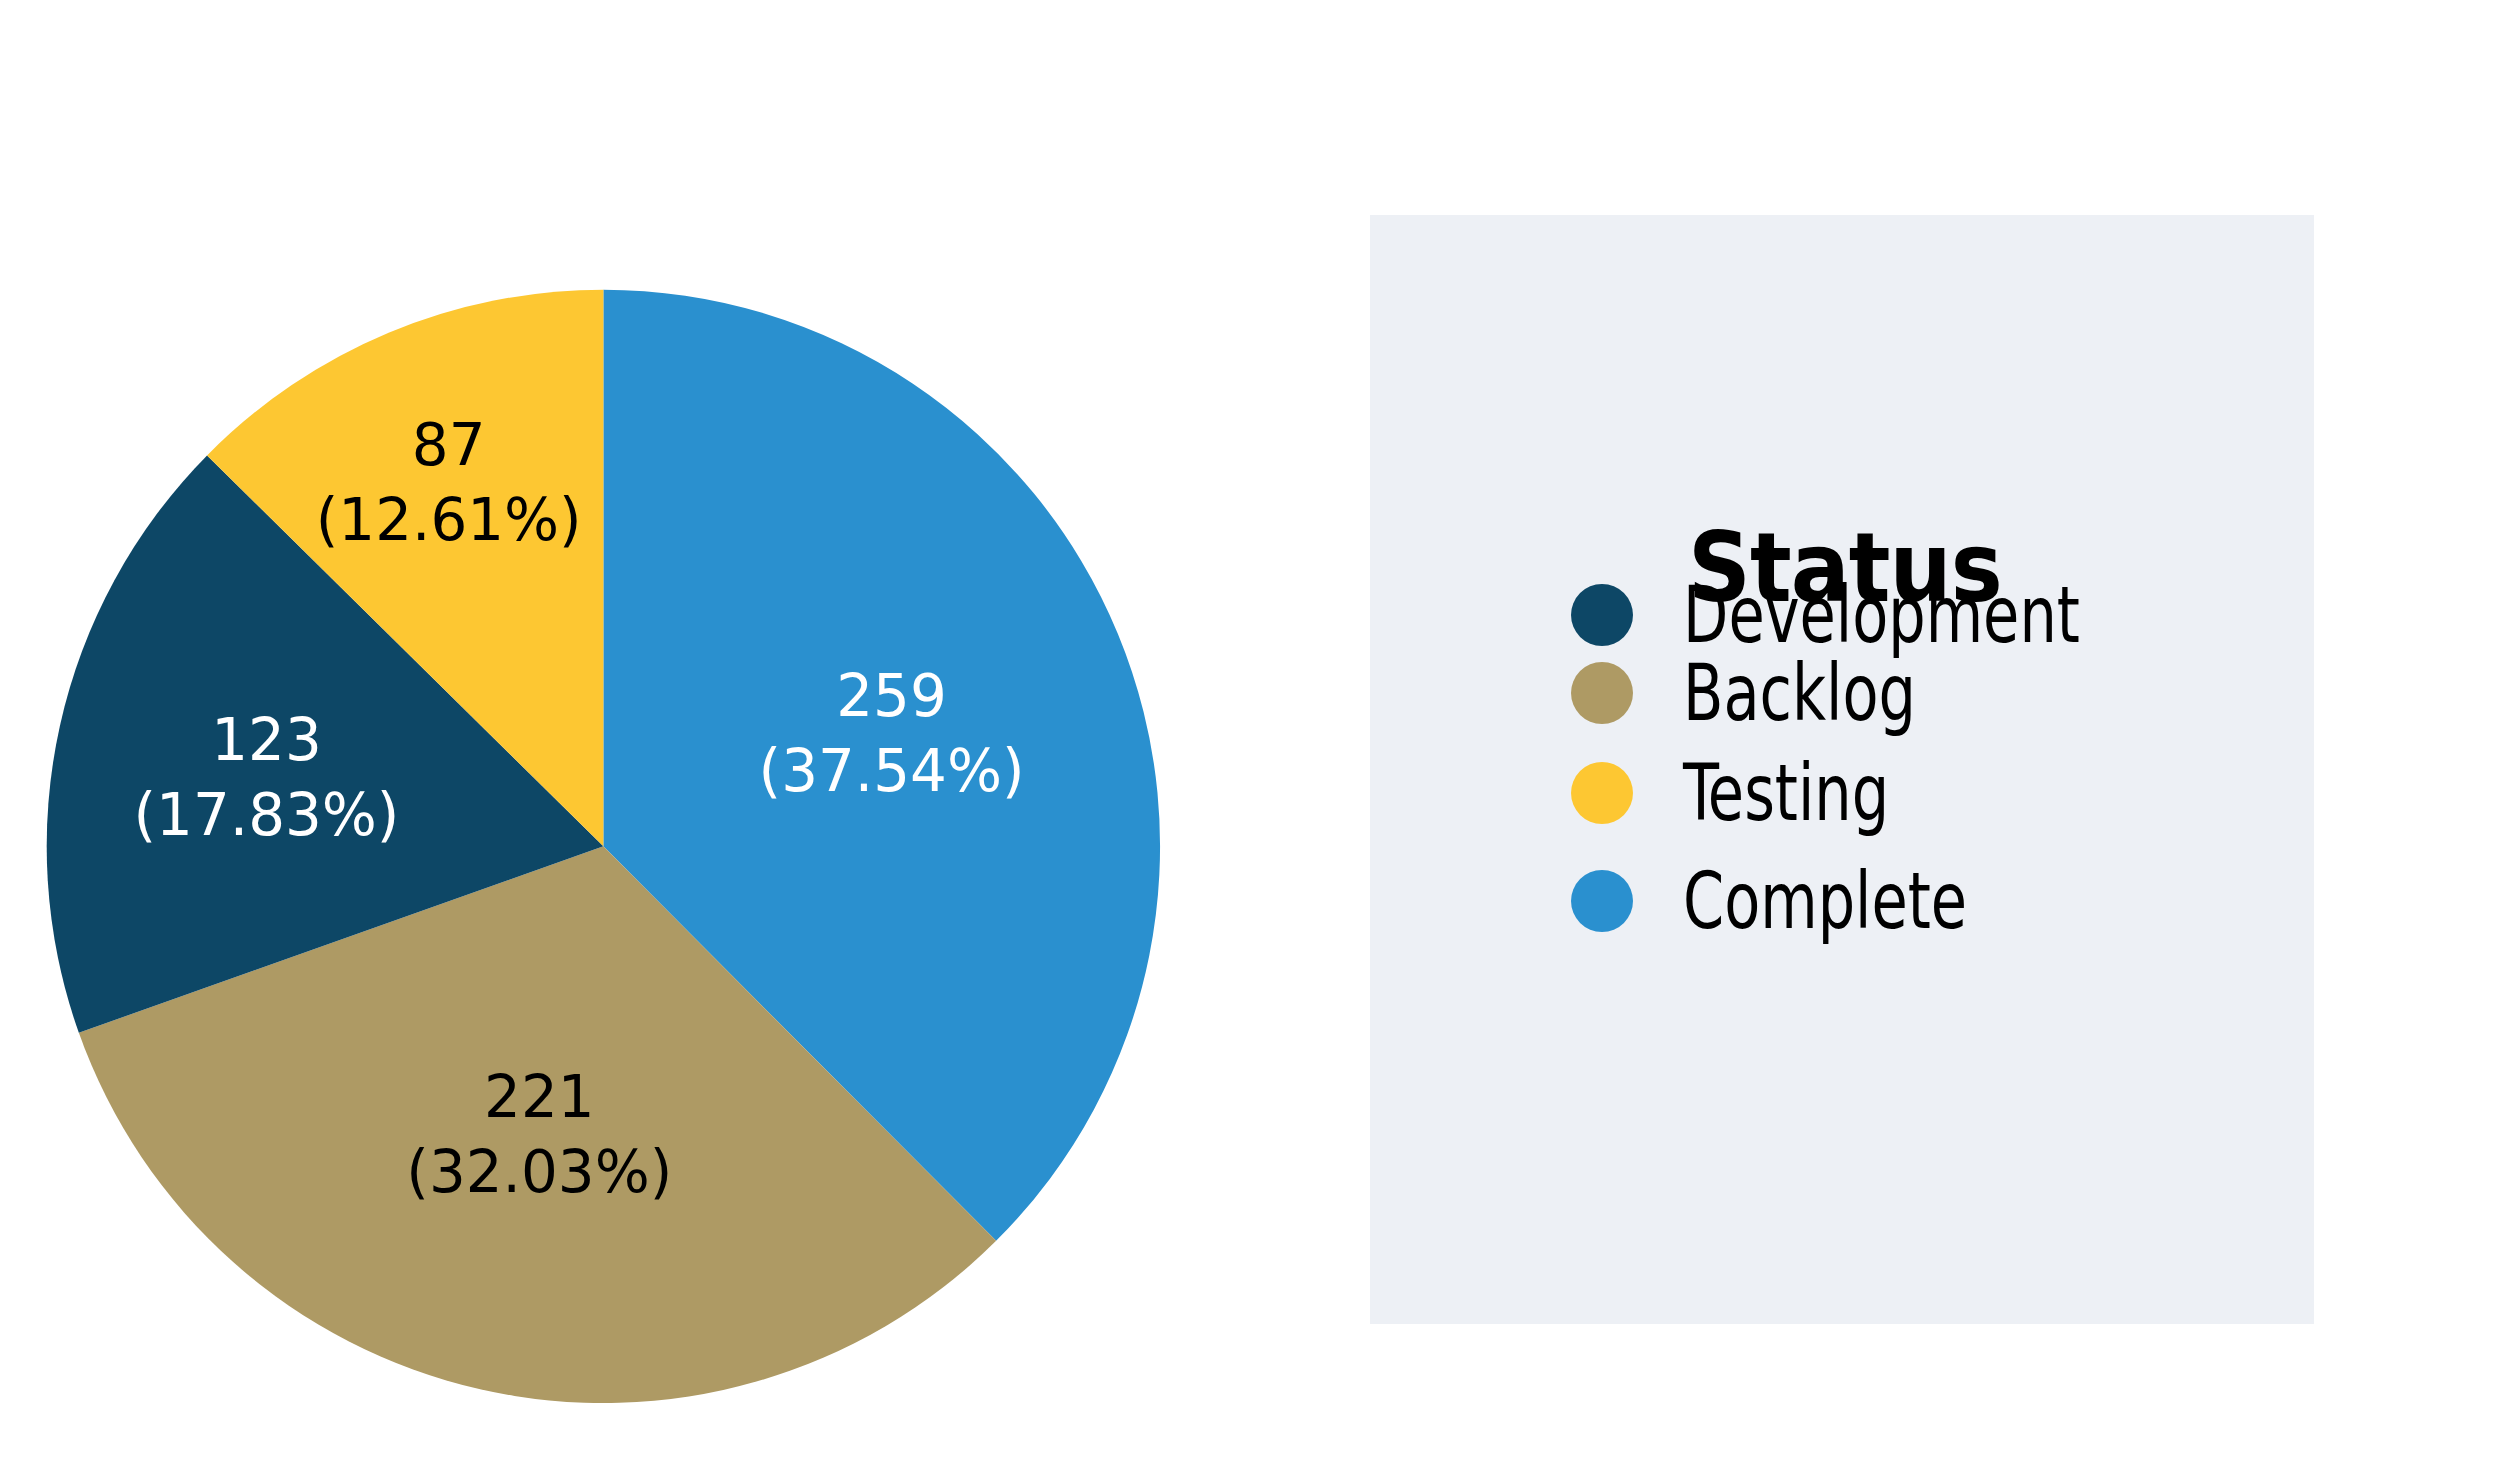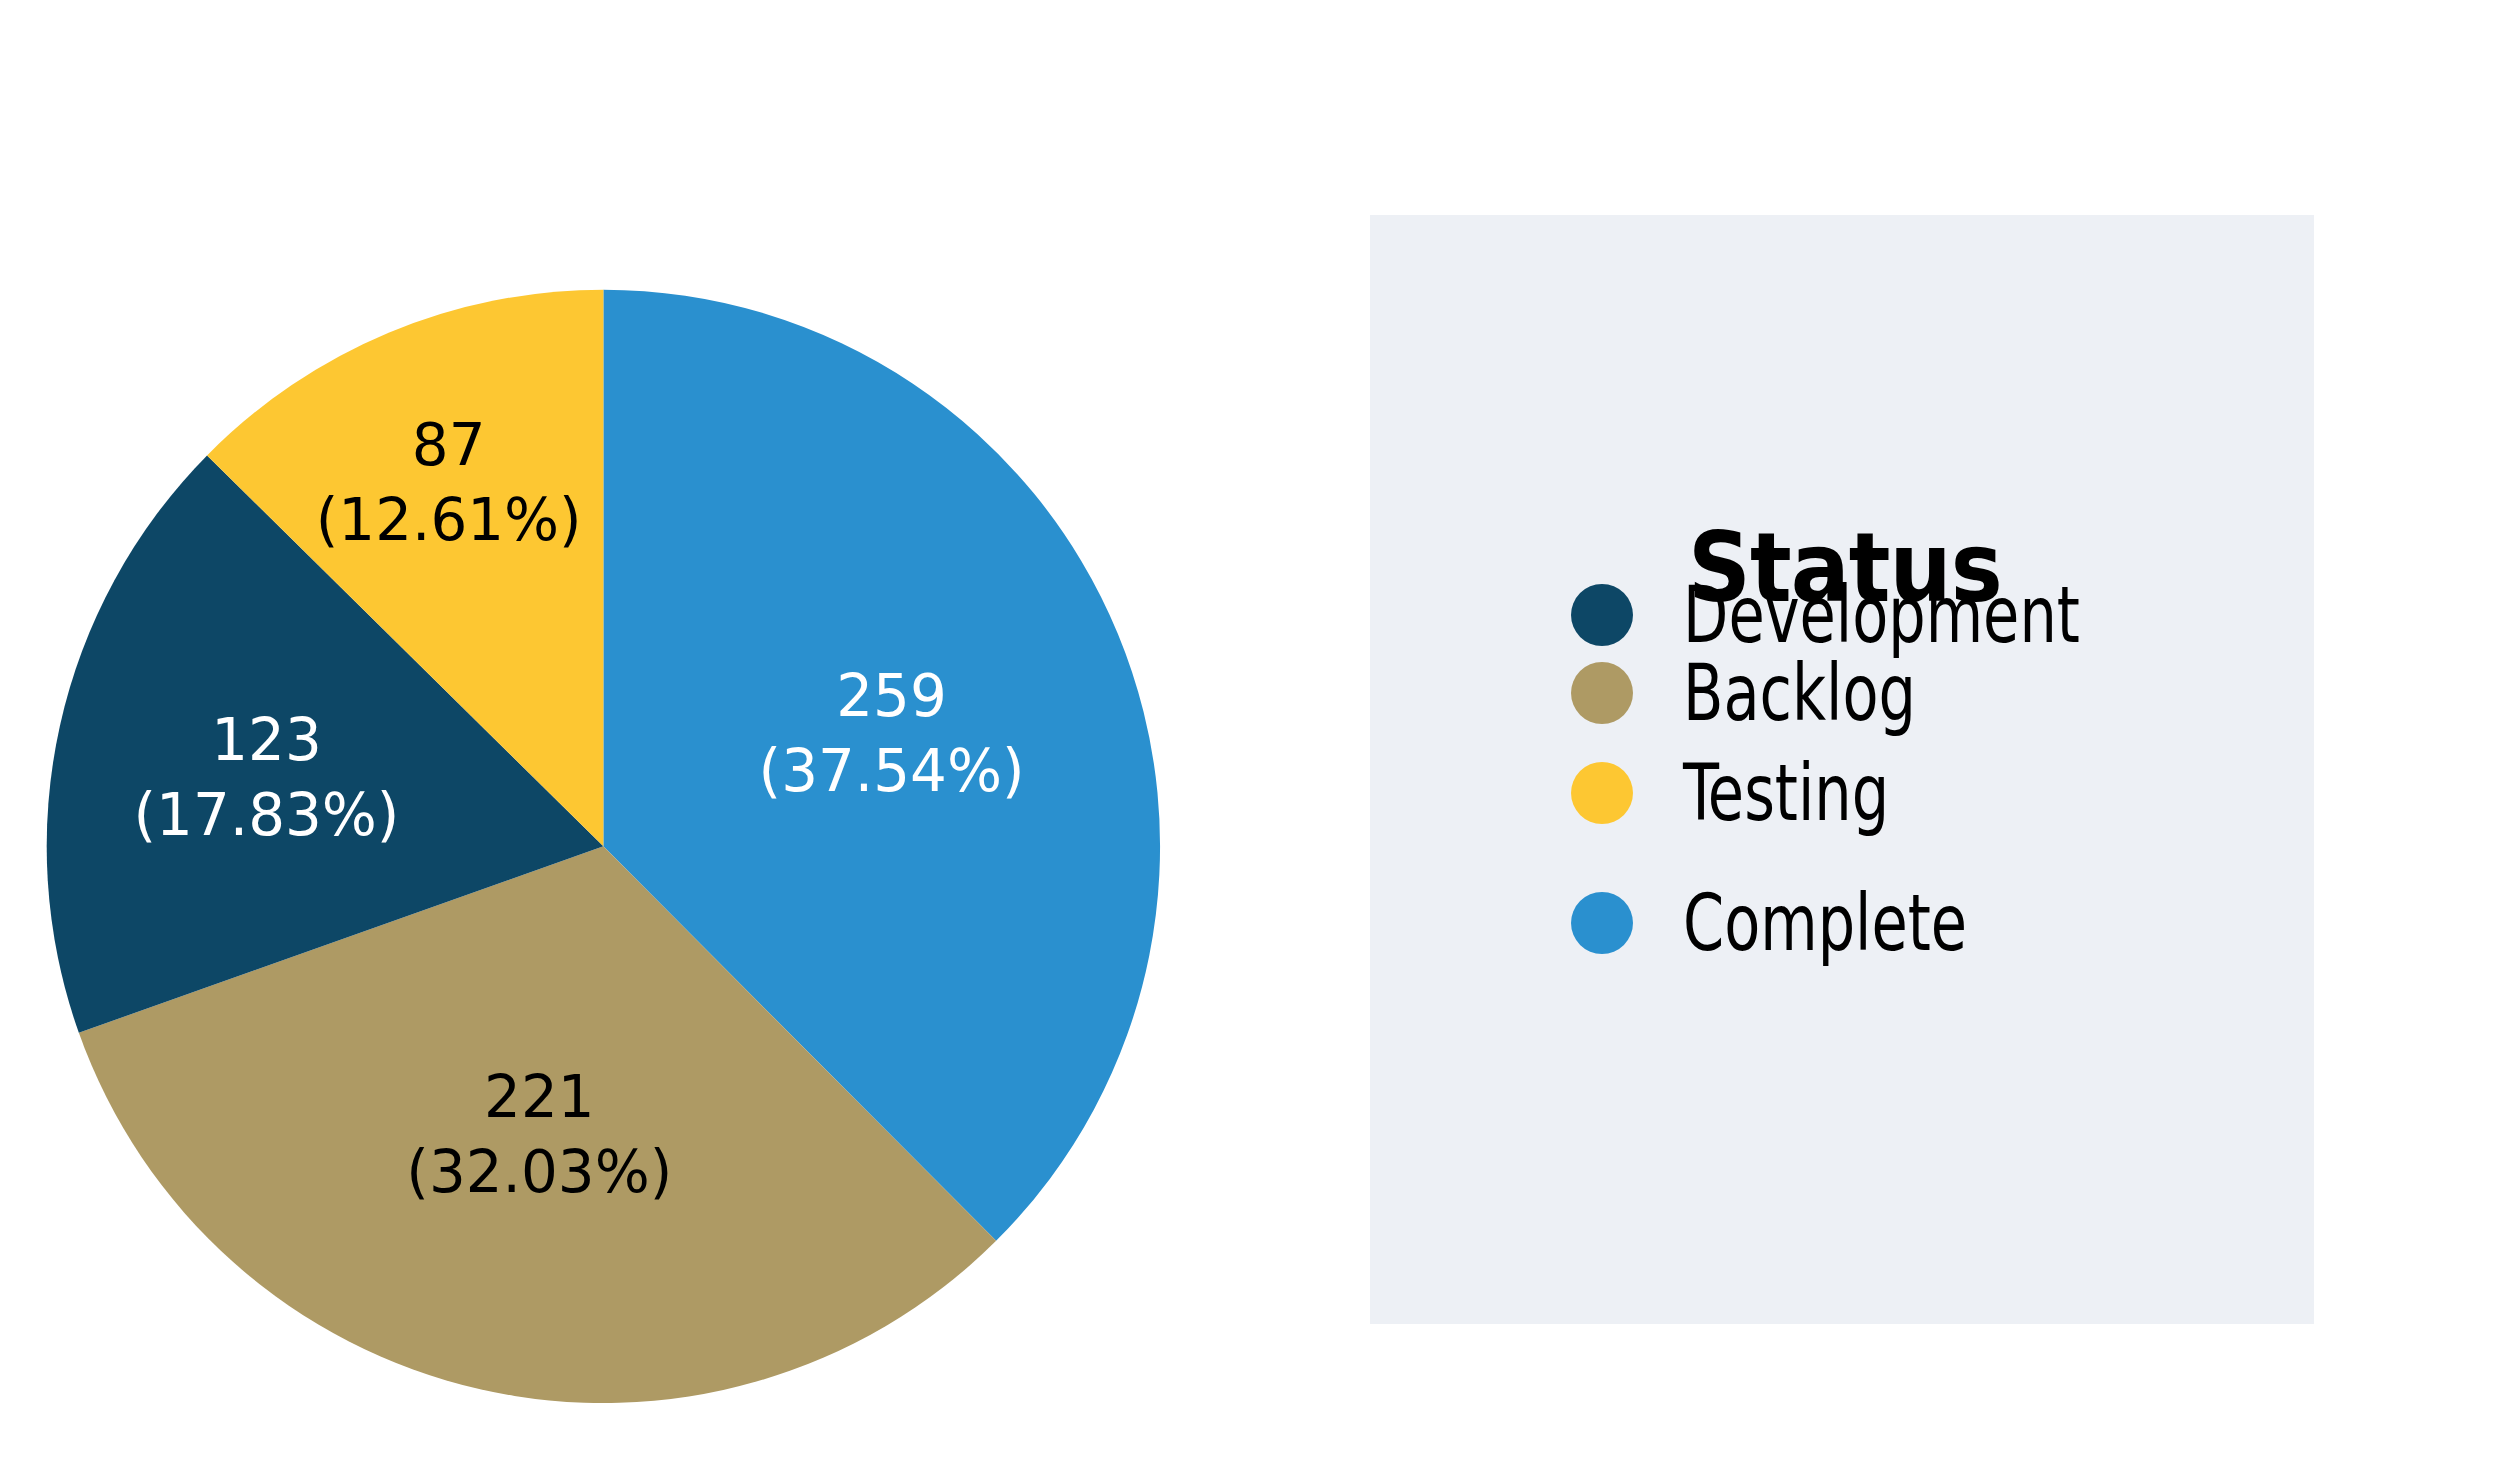--- a/index.html
+++ b/index.html
@@ -122,19 +122,19 @@
         <span class="legend-label">Development</span>
       </div>
       <div class="legend-item" style="top: 444px;">
         <span class="legend-swatch" style="background: rgb(174, 154, 100);"></span>
         <span class="legend-label">Backlog</span>
       </div>
       <div class="legend-item" style="top: 544px;">
         <span class="legend-swatch" style="background: rgb(253, 199, 50);"></span>
         <span class="legend-label">Testing</span>
       </div>
-      <div class="legend-item" style="top: 674px;">
+      <div class="legend-item" style="top: 652px;">
         <span class="legend-swatch" style="background: rgb(42, 144, 207);"></span>
         <span class="legend-label">Complete</span>
       </div>
     </div>
 </div>
 
 
 </body></html>

